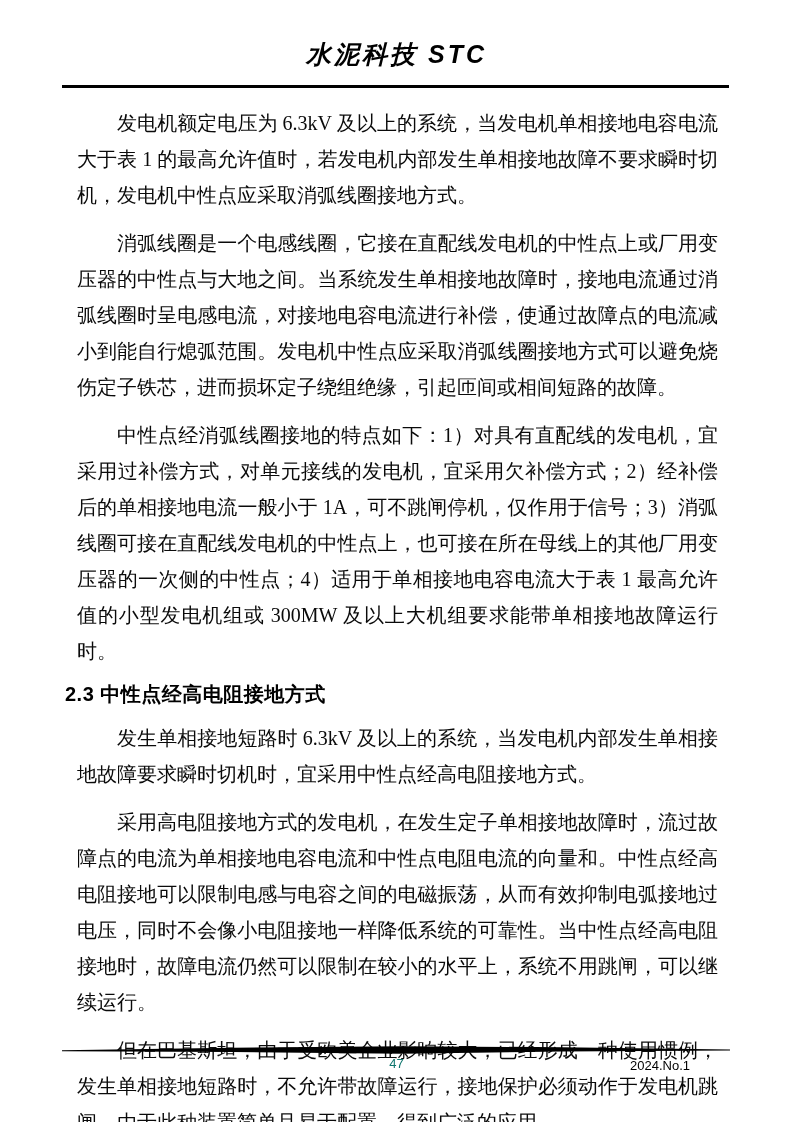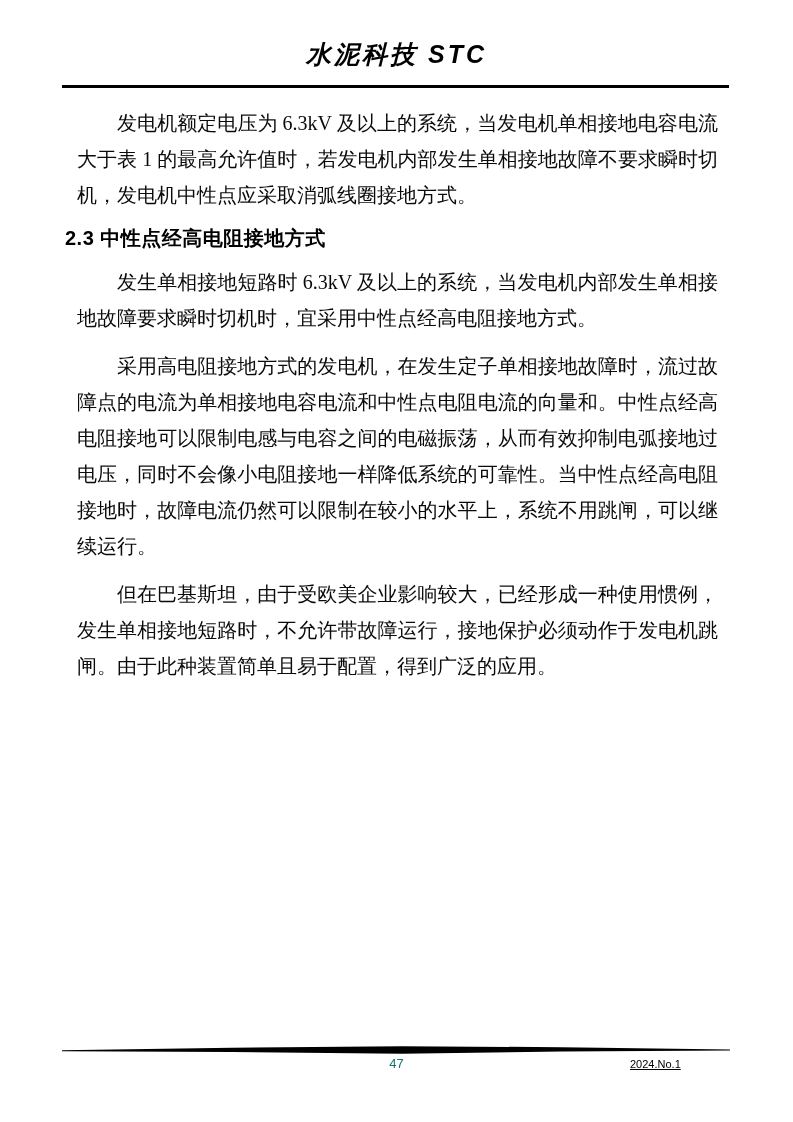--- a/index.html
+++ b/index.html
@@ -77,38 +77,39 @@
     text-align: center;
     font-family: "Liberation Sans", "DejaVu Sans", sans-serif;
     font-size: 13px;
     color: #0f766e;
   }
   .issue-number {
     position: absolute;
     top: 14px;
     left: 630px;
     font-family: "Liberation Sans", "DejaVu Sans", sans-serif;
-    font-size: 11px;
+    font-size: 13px;
     color: #000;
-    text-decoration: underline;
   }
 </style>
 </head>
 <body>
 
 <div class="page">
 
   <div class="journal-title">水泥科技 STC</div>
 
   <div class="header-rule"></div>
 
   <div class="content">
 
 
     <p class="body-para">发电机额定电压为 6.3kV 及以上的系统，当发电机单相接地电容电流大于表 1 的最高允许值时，若发电机内部发生单相接地故障不要求瞬时切机，发电机中性点应采取消弧线圈接地方式。</p>
+    <p class="body-para">消弧线圈是一个电感线圈，它接在直配线发电机的中性点上或厂用变压器的中性点与大地之间。当系统发生单相接地故障时，接地电流通过消弧线圈时呈电感电流，对接地电容电流进行补偿，使通过故障点的电流减小到能自行熄弧范围。发电机中性点应采取消弧线圈接地方式可以避免烧伤定子铁芯，进而损坏定子绕组绝缘，引起匝间或相间短路的故障。</p>
+    <p class="body-para">中性点经消弧线圈接地的特点如下：1）对具有直配线的发电机，宜采用过补偿方式，对单元接线的发电机，宜采用欠补偿方式；2）经补偿后的单相接地电流一般小于 1A，可不跳闸停机，仅作用于信号；3）消弧线圈可接在直配线发电机的中性点上，也可接在所在母线上的其他厂用变压器的一次侧的中性点；4）适用于单相接地电容电流大于表 1 最高允许值的小型发电机组或 300MW 及以上大机组要求能带单相接地故障运行时。</p>
 
     <h2 class="section-heading">2.3 中性点经高电阻接地方式</h2>
 
     <p class="body-para">发生单相接地短路时 6.3kV 及以上的系统，当发电机内部发生单相接地故障要求瞬时切机时，宜采用中性点经高电阻接地方式。</p>
     <p class="body-para">采用高电阻接地方式的发电机，在发生定子单相接地故障时，流过故障点的电流为单相接地电容电流和中性点电阻电流的向量和。中性点经高电阻接地可以限制电感与电容之间的电磁振荡，从而有效抑制电弧接地过电压，同时不会像小电阻接地一样降低系统的可靠性。当中性点经高电阻接地时，故障电流仍然可以限制在较小的水平上，系统不用跳闸，可以继续运行。</p>
     <p class="body-para">但在巴基斯坦，由于受欧美企业影响较大，已经形成一种使用惯例，发生单相接地短路时，不允许带故障运行，接地保护必须动作于发电机跳闸。由于此种装置简单且易于配置，得到广泛的应用。</p>
 
   </div>
 
   <div class="footer">

